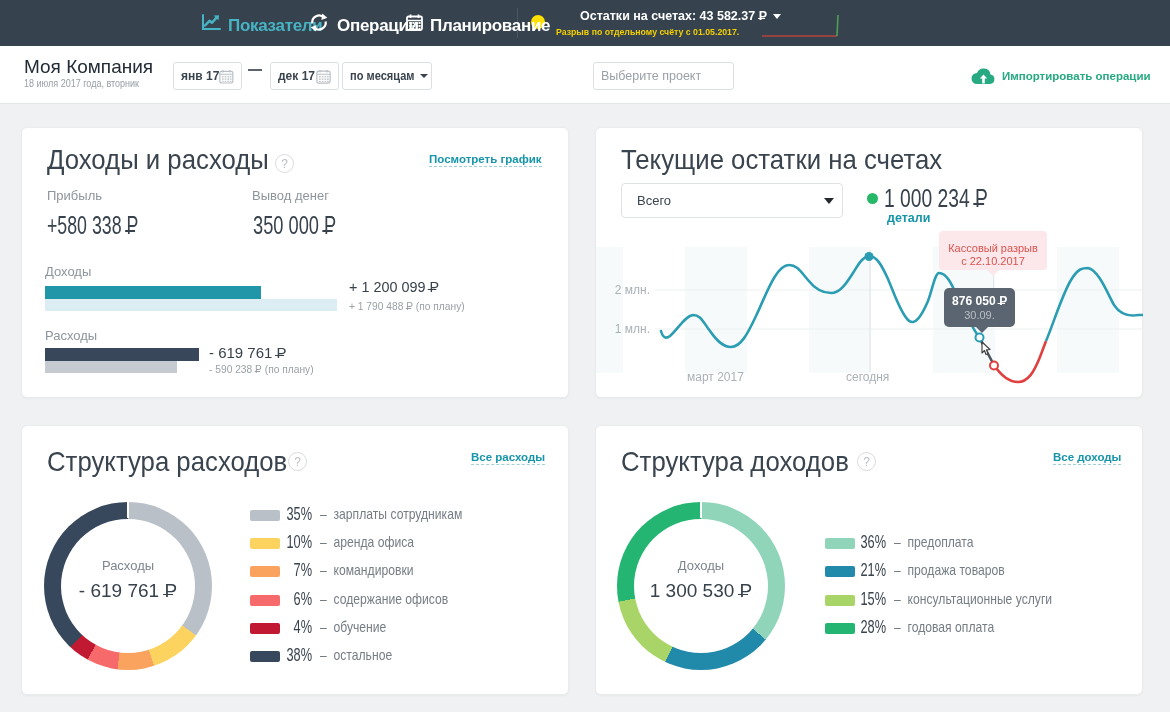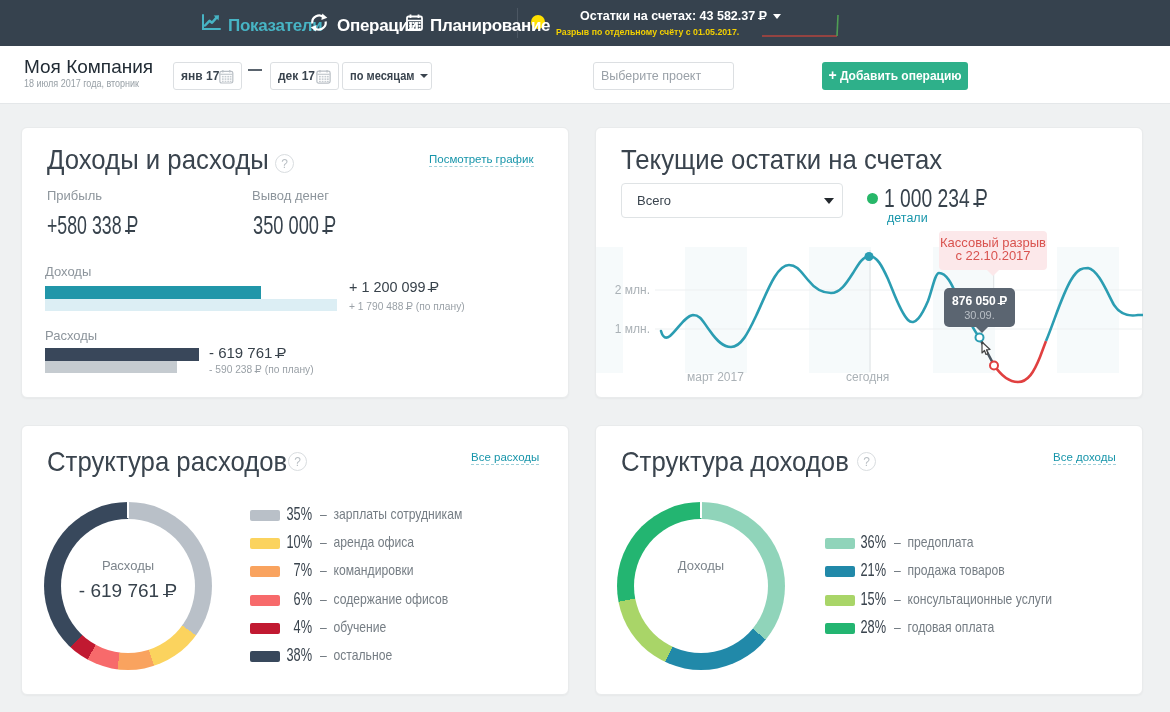--- a/index.html
+++ b/index.html
@@ -24,21 +24,21 @@
 #company{position:absolute;left:24px;top:56px;font-size:19px;font-weight:normal;color:#222c35;white-space:nowrap}
 #compdate{position:absolute;left:24px;top:78px;font-size:10px;color:#98a0a6;white-space:nowrap;transform:scaleX(.9);transform-origin:0 50%}
 .inp{position:absolute;top:62px;height:28px;background:#fff;border:1px solid #dcdfe2;border-radius:3px;font-size:12px;color:#3a444e;display:flex;align-items:center;padding:0 7px;white-space:nowrap;overflow:hidden}
 .inp .ph{color:#9aa1a8;font-size:12.5px}
 #btn-add{position:absolute;left:822px;top:62px;width:146px;height:28px;background:#2eb08a;border-radius:3px;color:#fff;font-size:12px;font-weight:bold;text-align:center;line-height:27px;white-space:nowrap}
 #imp{position:absolute;left:971px;top:62px;height:28px;display:flex;align-items:center;color:#27a981;font-size:11.5px;font-weight:bold;white-space:nowrap}
 
 .card{position:absolute;background:#fff;border-radius:6px;border:1px solid #e9ebec;box-shadow:0 1px 2px rgba(0,0,0,.04)}
 .ctitle{position:absolute;font-size:28px;color:#3a444e;white-space:nowrap;transform:scaleX(.92);transform-origin:0 50%}
 .qmark{position:absolute;width:19px;height:19px;border-radius:50%;border:1px solid #d9dde0;color:#b9bfc4;font-size:12px;text-align:center;line-height:18px}
-.tlink{position:absolute;font-size:11.5px;font-weight:normal;color:#1795aa;border-bottom:1px dashed #9fd0da;padding-bottom:1px;white-space:nowrap}
+.tlink{position:absolute;font-size:11.5px;font-weight:bold;color:#1795aa;border-bottom:1px dashed #9fd0da;padding-bottom:1px;white-space:nowrap}
 .lbl{position:absolute;font-size:13px;color:#8d959c;white-space:nowrap}
 .big{position:absolute;font-size:25px;color:#37424c;white-space:nowrap}
 .bar{position:absolute}
 .small{position:absolute;font-size:11px;color:#9aa1a7;white-space:nowrap;transform:scaleX(.93);transform-origin:0 50%}
 .val18{position:absolute;font-size:15px;color:#38424b;white-space:nowrap}
 
 .sw{position:absolute;width:30px;height:11px;border-radius:2px}
 .pct{position:absolute;font-size:18px;color:#3a444e;text-align:right;width:46px;transform:scaleX(.71);transform-origin:100% 50%}
 .leglbl{position:absolute;font-size:15px;color:#757d84;white-space:nowrap;transform:scaleX(.81);transform-origin:0 50%}
 
@@ -142,21 +142,28 @@
         </g>
       </svg>
 </div>
 <div class="inp" style="left:342px;width:90px;justify-content:space-between">
       <b style="transform:scaleX(.92);transform-origin:0 50%;display:inline-block">по месяцам</b>
       <span style="display:inline-block;width:0;height:0;border-left:4px solid transparent;border-right:4px solid transparent;border-top:4px solid #3a444e"></span>
     </div>
 <div class="inp" style="left:593px;width:141px">
       <span class="ph">Выберите проект</span>
     </div>
-<div id="btn-add"><span style="font-size:14px">+</span> Добавить операцию</div>
+<div id="imp">
+  <svg width="24" height="17" viewBox="0 0 24 17" style="margin-right:7px">
+    <path d="M6 16 A5.5 5.5 0 0 1 6 5 A7 7 0 0 1 19.5 6.5 A4.8 4.8 0 0 1 19 16 Z" fill="#27a981"></path>
+    <path d="M12.5 15.5 L12.5 9" stroke="#fff" stroke-width="2.6"></path>
+    <path d="M8.8 10.5 L12.5 6.5 L16.2 10.5 Z" fill="#fff"></path>
+  </svg>
+  Импортировать операции
+</div>
 
 <div class="card" style="left:21px;top:127px;width:548px;height:271px"></div>
 <div class="ctitle" style="left:47px;top:144px">Доходы и расходы</div>
 <div class="qmark" style="left:275px;top:154px">?</div>
 <div class="tlink" style="left:429px;top:153px">Посмотреть график</div>
 <div class="lbl" style="left:47px;top:188px">Прибыль</div>
 <div class="lbl" style="left:252px;top:188px">Вывод денег</div>
 <div class="big" style="left:47px;top:211px;transform:scaleX(.71);transform-origin:0 50%">+580 338 <span class="rub">Р</span></div>
 <div class="big" style="left:253px;top:211px;transform:scaleX(.73);transform-origin:0 50%">350 000 <span class="rub">Р</span></div>
 <div class="lbl" style="left:45px;top:264px">Доходы</div>
@@ -199,21 +206,21 @@
   <path d="M399 238 C405 247,413 255,423 255 C433 255,439 245,445 230 L451 214" fill="none" stroke="#e04040" stroke-width="2.6"></path>
   <path d="M451 214 C459 195,467 168,476 153 C483 141,488 141,493 141 C503 143,511 163,519 178 C527 190,537 189,543 188 L548 188" fill="none" stroke="#2b9db2" stroke-width="2.6"></path>
   <circle cx="274" cy="129.5" r="4.5" fill="#2b9db2"></circle>
   <circle cx="384.5" cy="210.5" r="4" fill="#fff" stroke="#2b9db2" stroke-width="2"></circle>
   <circle cx="399" cy="238.5" r="4" fill="#fff" stroke="#e04040" stroke-width="2"></circle>
   <line x1="398.5" y1="143" x2="398.5" y2="161" stroke="#e3e6e8" stroke-width="1"></line>
   </g>
 </svg>
 
 <div class="abs" style="left:939px;top:231px;width:108px;height:39px;background:#fce8ea;border-radius:4px"></div>
-<div class="abs nw" style="left:939px;top:236px;width:108px;text-align:center;font-size:13px;color:#d9534f;line-height:13px">Кассовый разрыв<br>с 22.10.2017</div>
+<div class="abs nw" style="left:939px;top:242px;width:108px;text-align:center;font-size:11px;color:#d9534f;line-height:13px">Кассовый разрыв<br>с 22.10.2017</div>
 <div class="abs" style="left:987px;top:270px;width:0;height:0;border-left:6px solid transparent;border-right:6px solid transparent;border-top:6px solid #fce8ea"></div>
 
 <div class="abs" style="left:944px;top:288px;width:71px;height:39px;background:#5b6571;border-radius:5px"></div>
 <div class="abs" style="left:976px;top:327px;width:0;height:0;border-left:6px solid transparent;border-right:6px solid transparent;border-top:6px solid #5b6571"></div>
 <div class="abs nw" style="left:944px;top:293px;width:71px;text-align:center;font-size:13px;font-weight:bold;color:#fff"><span style="display:inline-block;transform:scaleX(.93)">876 050 <span class="rub">Р</span></span></div>
 <div class="abs" style="left:944px;top:309px;width:71px;text-align:center;font-size:11px;color:#b9bfc6">30.09.</div>
 
 <svg class="abs" style="left:977px;top:341px" width="18" height="18" viewBox="0 0 18 18">
   <path d="M5 1 L5 12 L7.5 9.5 L9 13.5 L11 12.7 L9.5 8.8 L13 8.5 Z" fill="#fff" stroke="#444" stroke-width="1.2" stroke-linejoin="round"></path>
 </svg>
@@ -249,20 +256,21 @@
 
 <div class="card" style="left:595px;top:425px;width:548px;height:270px"></div>
 <div class="ctitle" style="left:621px;top:446px">Структура доходов</div>
 <div class="qmark" style="left:857px;top:452px">?</div>
 <div class="tlink" style="left:1053px;top:451px">Все доходы</div>
 <div class="donut" style="left:617px;top:502px;background:conic-gradient(#90d4ba 0 36%,#2189a9 36% 57%,#a9d568 57% 72%,#23b571 72% 100%)">
   <div class="hole"></div>
   <div class="abs" style="left:83px;top:-2px;width:2px;height:18px;background:#fff"></div>
 </div>
 <div class="dlbl" style="left:617px;top:558px;width:168px">Доходы</div>
+<div class="dval" style="left:617px;top:580px;width:168px">1 300 530 <span class="rub">Р</span></div>
 <div class="sw" style="left:825px;top:538px;background:#90d4ba"></div>
 <div class="pct" style="left:840px;top:532px">36%</div>
 <div class="leglbl" style="left:894px;top:533px">–&nbsp; предоплата</div>
 <div class="sw" style="left:825px;top:566px;background:#2189a9"></div>
 <div class="pct" style="left:840px;top:560px">21%</div>
 <div class="leglbl" style="left:894px;top:561px">–&nbsp; продажа товаров</div>
 <div class="sw" style="left:825px;top:595px;background:#a9d568"></div>
 <div class="pct" style="left:840px;top:589px">15%</div>
 <div class="leglbl" style="left:894px;top:590px">–&nbsp; консультационные услуги</div>
 <div class="sw" style="left:825px;top:623px;background:#23b571"></div>

